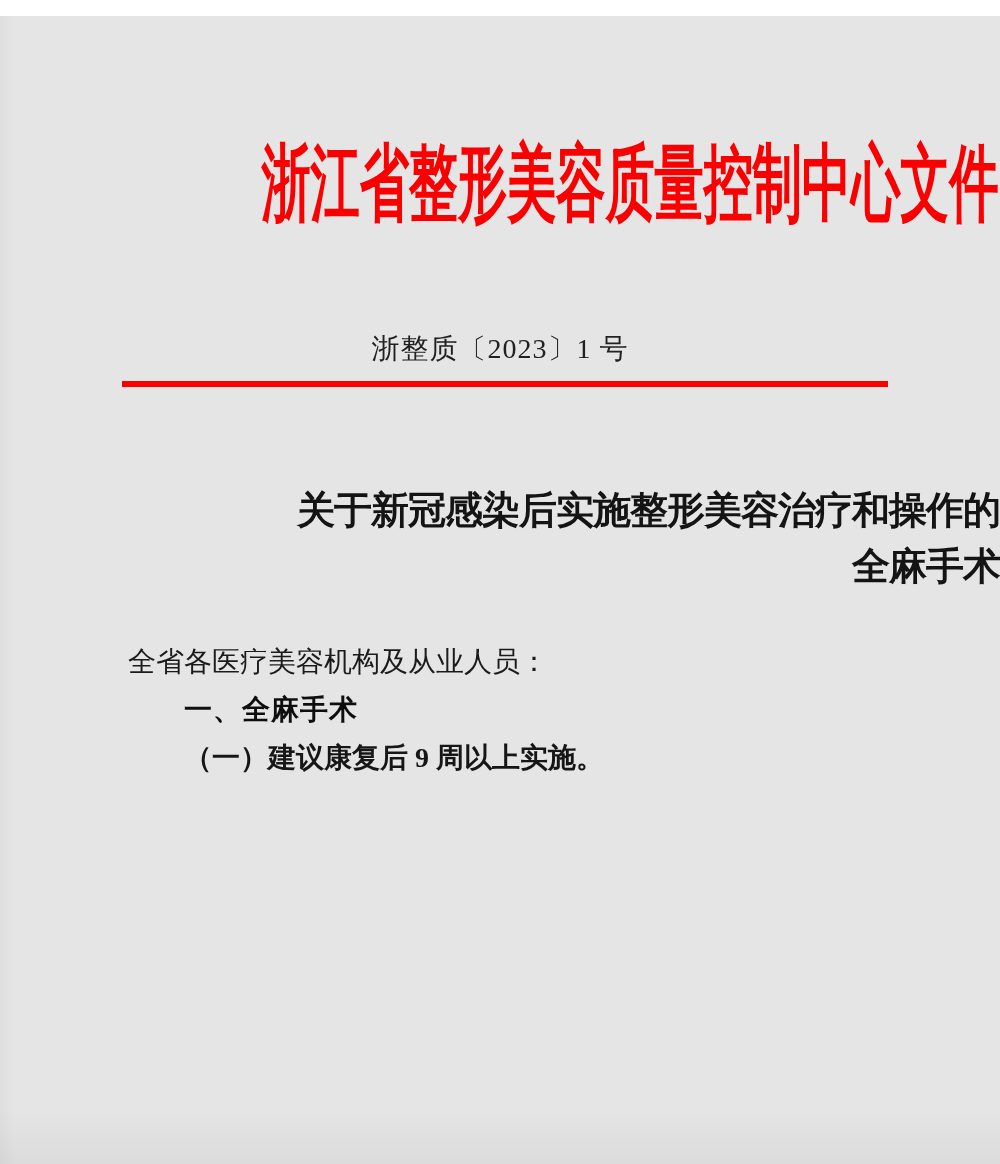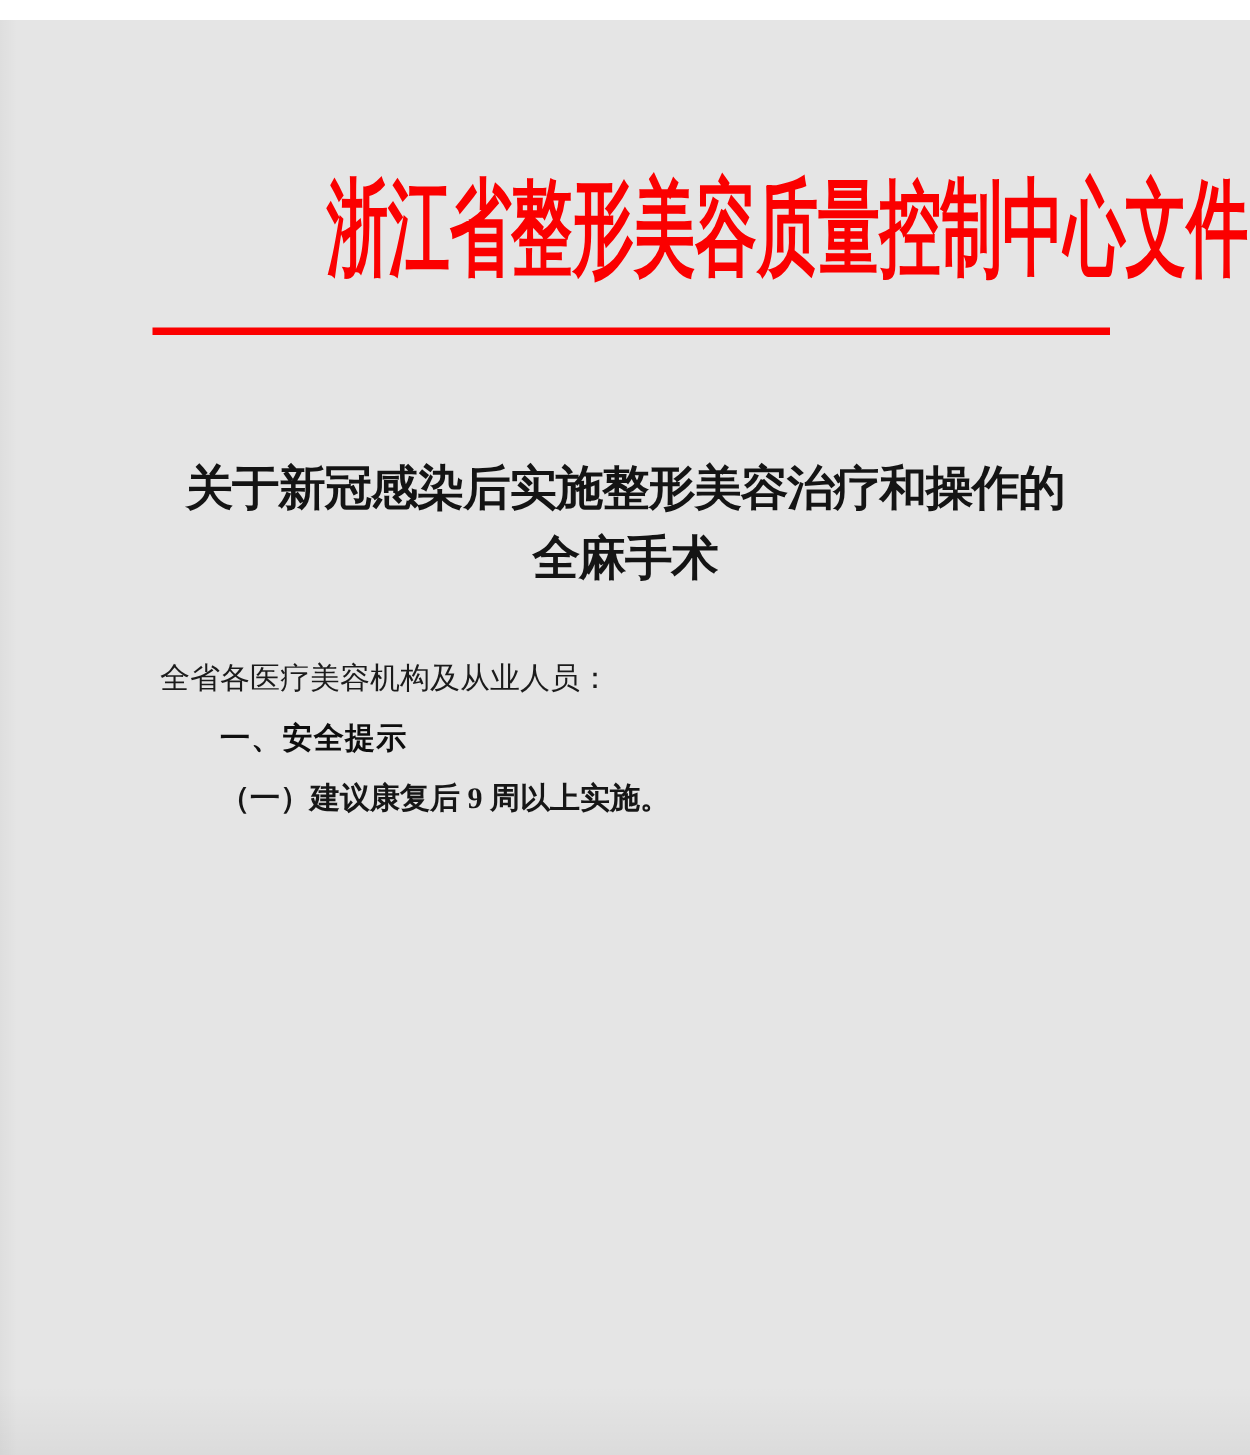--- a/index.html
+++ b/index.html
@@ -62,31 +62,31 @@
   }
 
   .red-rule {
     height: 6px;
     background: #fb0000;
     margin: 14px 112px 0 122px;
   }
 
   .doc-title {
     margin-top: 95px;
-    text-align: center;
+    text-align: right;
     font-size: 38px;
     font-weight: 700;
     line-height: 56px;
     color: #141414;
     letter-spacing: -1px;
   }
 
   .body-block {
     margin: 44px 116px 0 128px;
-    font-size: 24px;
+    font-size: 28px;
     line-height: 48px;
     text-align: justify;
     text-justify: inter-ideograph;
     color: #1b1b1b;
   }
   .body-block p { margin: 0; }
   .salutation { text-indent: 0; }
   .para { text-indent: 2em; }
   .section-heading {
     text-indent: 2em;
@@ -101,27 +101,28 @@
     color: #161616;
   }
 </style>
 </head>
 <body>
 
 <div class="page">
 
   <h1 class="letterhead"><span class="stretch">浙江省整形美容质量控制中心文件</span></h1>
 
+  <div class="doc-number">浙整质〔2023〕1 号</div>
 
   <div class="red-rule"></div>
 
   <div class="doc-title">
     <div>关于新冠感染后实施整形美容治疗和操作的</div>
     <div>全麻手术</div>
   </div>
 
   <div class="body-block">
     <p class="salutation">全省各医疗美容机构及从业人员：</p>
-    <p class="section-heading">一、安全提示</p>
+    <p class="section-heading">一、全麻手术</p>
     <p class="section-item">（一）建议康复后 9 周以上实施。</p>
   </div>
 
 </div>
 
 </body></html>

